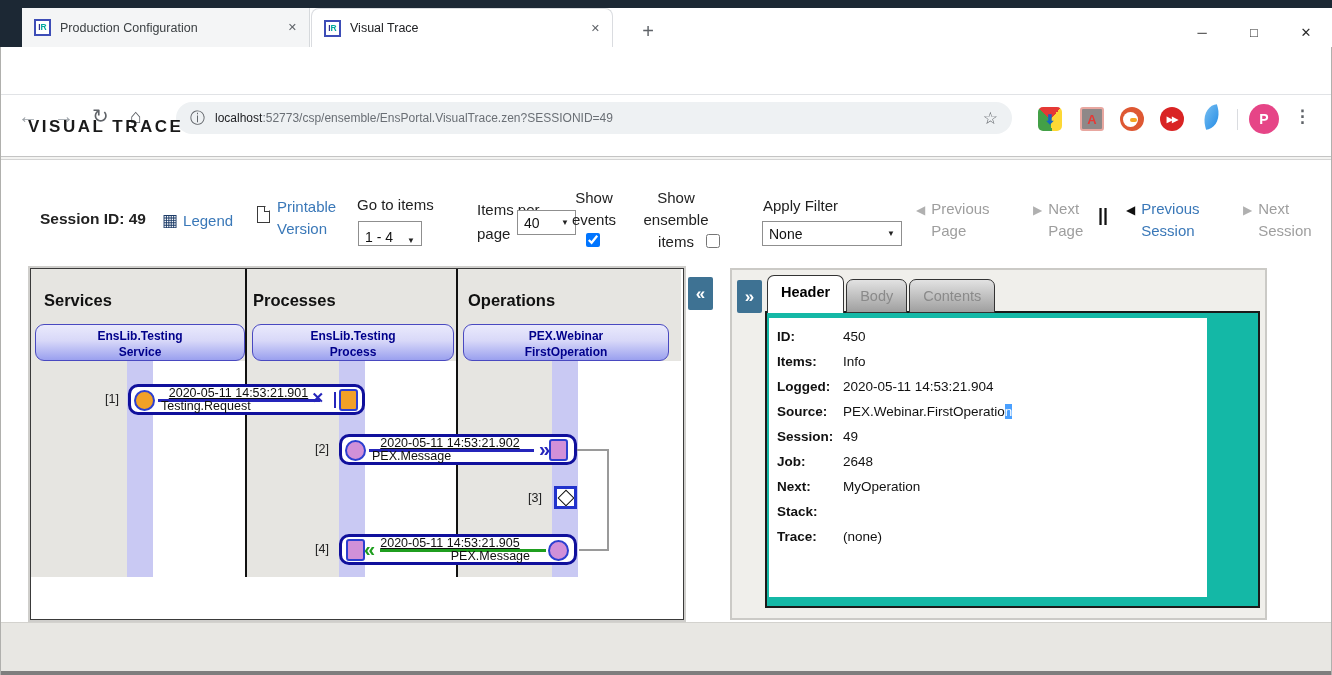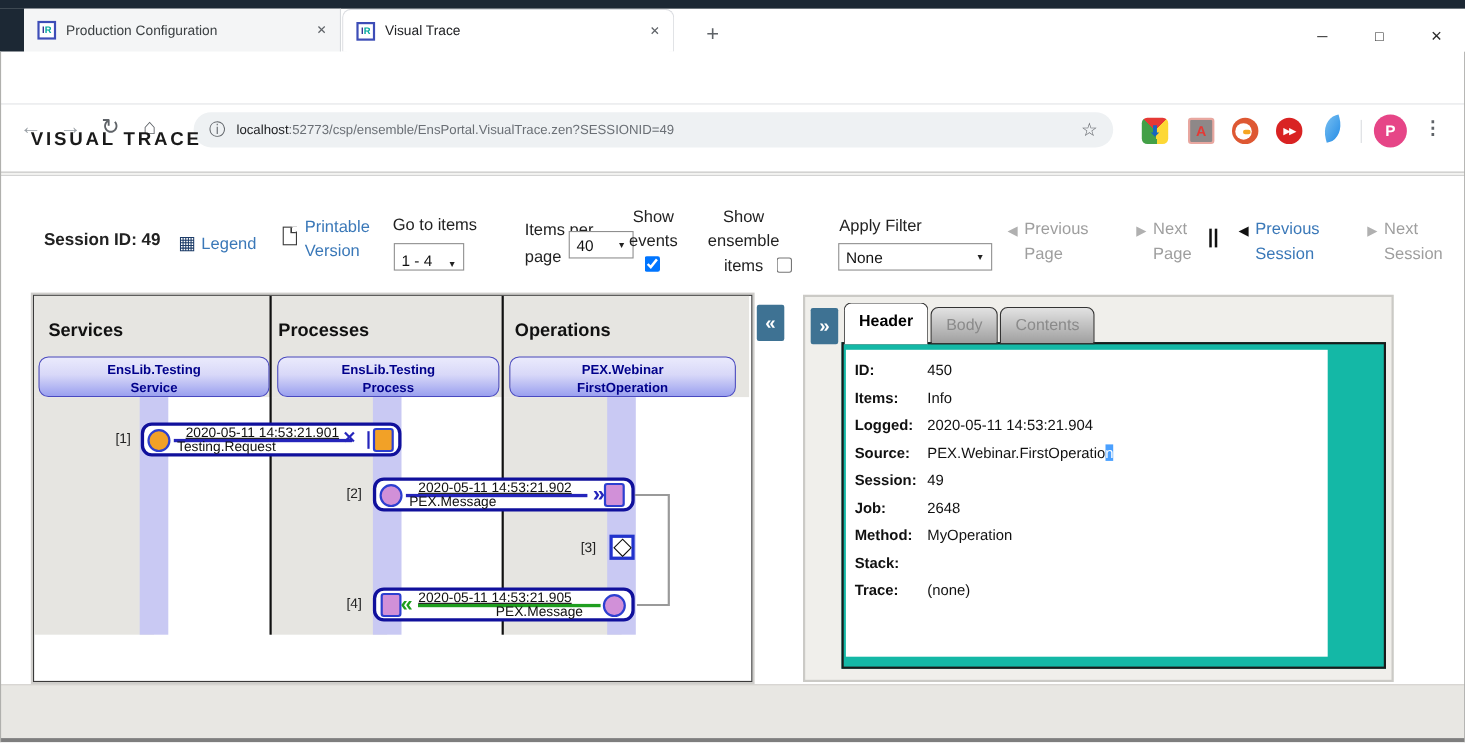--- a/index.html
+++ b/index.html
@@ -365,21 +365,21 @@
           </div>
           <div class="frow">
             <span class="flabel">Session:</span>
             <span class="fvalue">49</span>
           </div>
           <div class="frow">
             <span class="flabel">Job:</span>
             <span class="fvalue">2648</span>
           </div>
           <div class="frow">
-            <span class="flabel">Method:</span>
+            <span class="flabel">Next:</span>
             <span class="fvalue">MyOperation</span>
           </div>
           <div class="frow">
             <span class="flabel">Stack:</span>
             <span class="fvalue"></span>
           </div>
           <div class="frow">
             <span class="flabel">Trace:</span>
             <span class="fvalue">(none)</span>
           </div>

